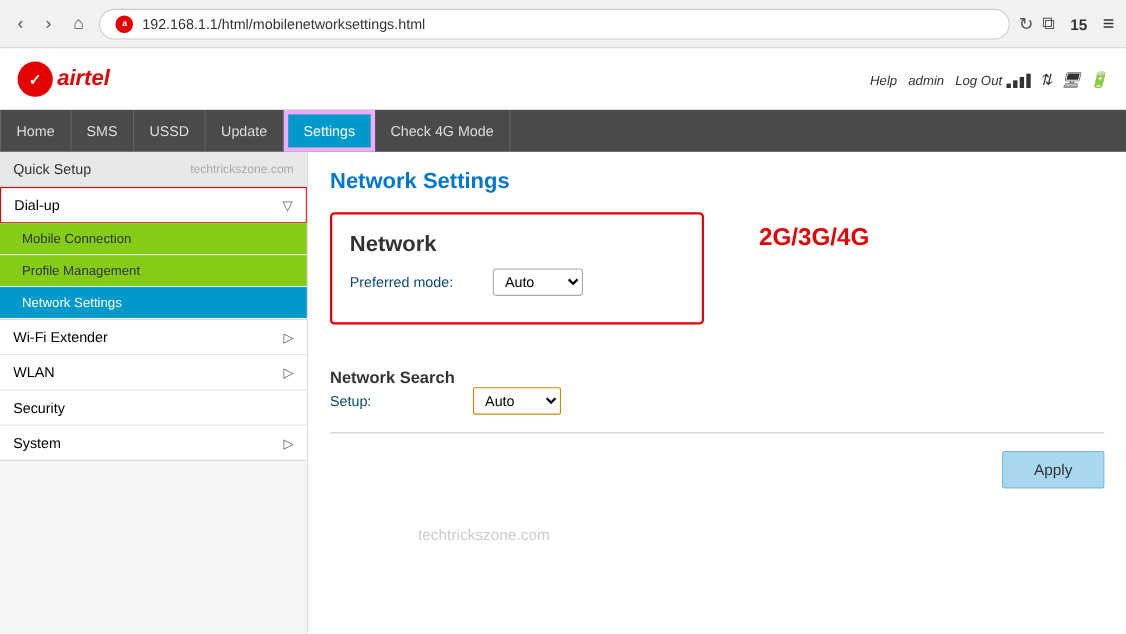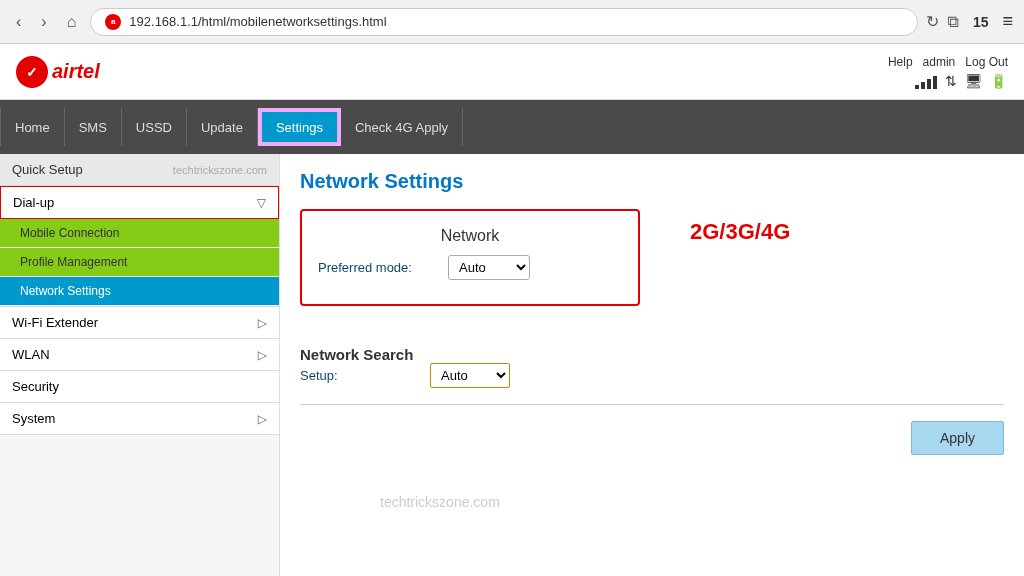--- a/index.html
+++ b/index.html
@@ -124,23 +124,24 @@
       font-weight: bold;
     }
     .airtel-logo-text {
       color: #e40000;
       font-size: 20px;
       font-weight: bold;
       font-style: italic;
     }
     .header-right {
       display: flex;
-      flex-direction: column;
+      flex-direction: row;
       align-items: flex-end;
       gap: 4px;
+      font-style: italic;
     }
     .header-links {
       display: flex;
       gap: 10px;
       font-size: 12px;
       color: #333;
     }
     .header-links a {
       color: #333;
       text-decoration: none;
@@ -160,21 +161,21 @@
     .signal-bar {
       background: #333;
       width: 4px;
     }
 
     
     .app-nav {
       background: #4a4a4a;
       display: flex;
       align-items: center;
-      height: 54px;
+      height: 38px;
     }
     .nav-item {
       color: #ddd;
       padding: 0 14px;
       height: 38px;
       display: flex;
       align-items: center;
       cursor: pointer;
       font-size: 13px;
       border-right: 1px solid #666;
@@ -278,25 +279,24 @@
     .network-card {
       border: 2px solid #e40000;
       border-radius: 4px;
       padding: 16px;
       width: 340px;
       background: #fff;
       margin-bottom: 20px;
       display: inline-block;
     }
     .card-title {
-      font-size: 16px;
-      font-weight: normal;
+      font-size: 20px;
+      font-weight: bold;
       color: #333;
       margin-bottom: 10px;
-      text-align: center;
     }
     .form-row {
       display: flex;
       align-items: center;
       gap: 10px;
       margin-bottom: 8px;
     }
     .form-label {
       font-size: 13px;
       color: #0c4a6e;
@@ -427,21 +427,21 @@
     <div class="nav-item">
       <span>USSD</span>
     </div>
     <div class="nav-item">
       <span>Update</span>
     </div>
     <div class="nav-item active">
       <span>Settings</span>
     </div>
     <div class="nav-item">
-      <span>Check 4G Apply</span>
+      <span>Check 4G Mode</span>
     </div>
   </div>
 
   <div class="main-layout">
 
     <div class="sidebar">
       <div class="sidebar-quick-setup">
         <span>Quick Setup</span>
         <span class="watermark">techtrickszone.com</span>
       </div>

